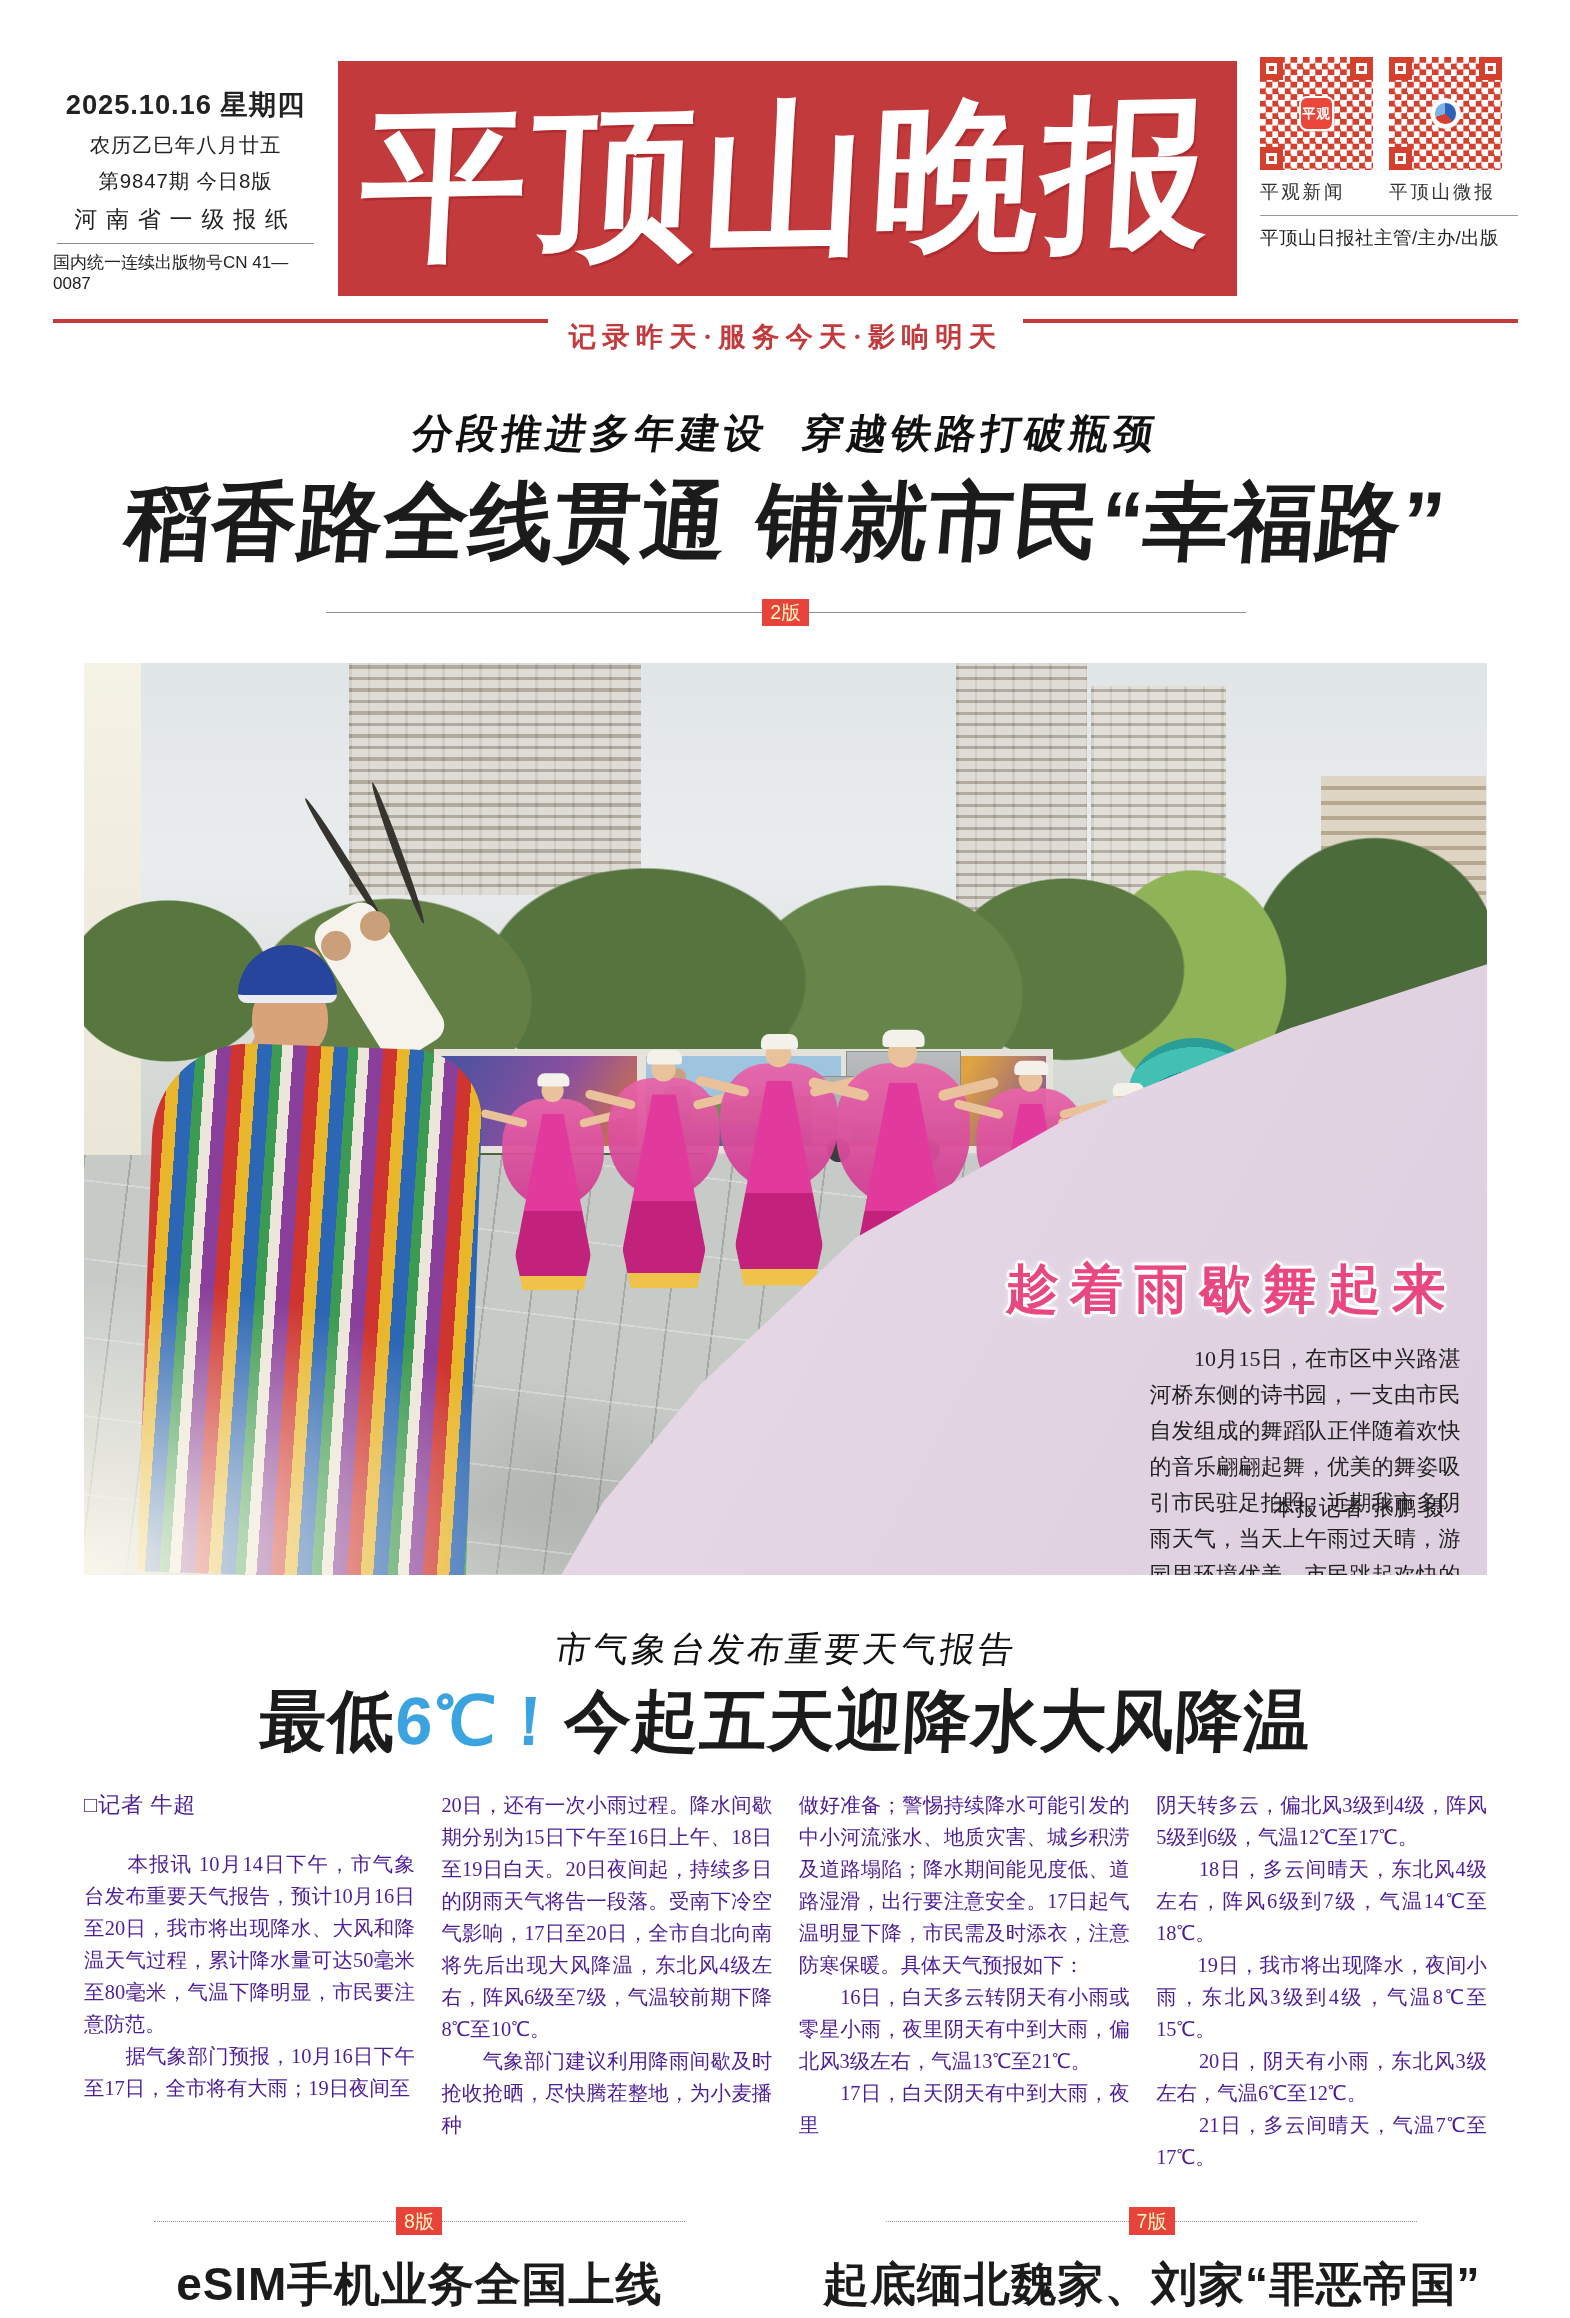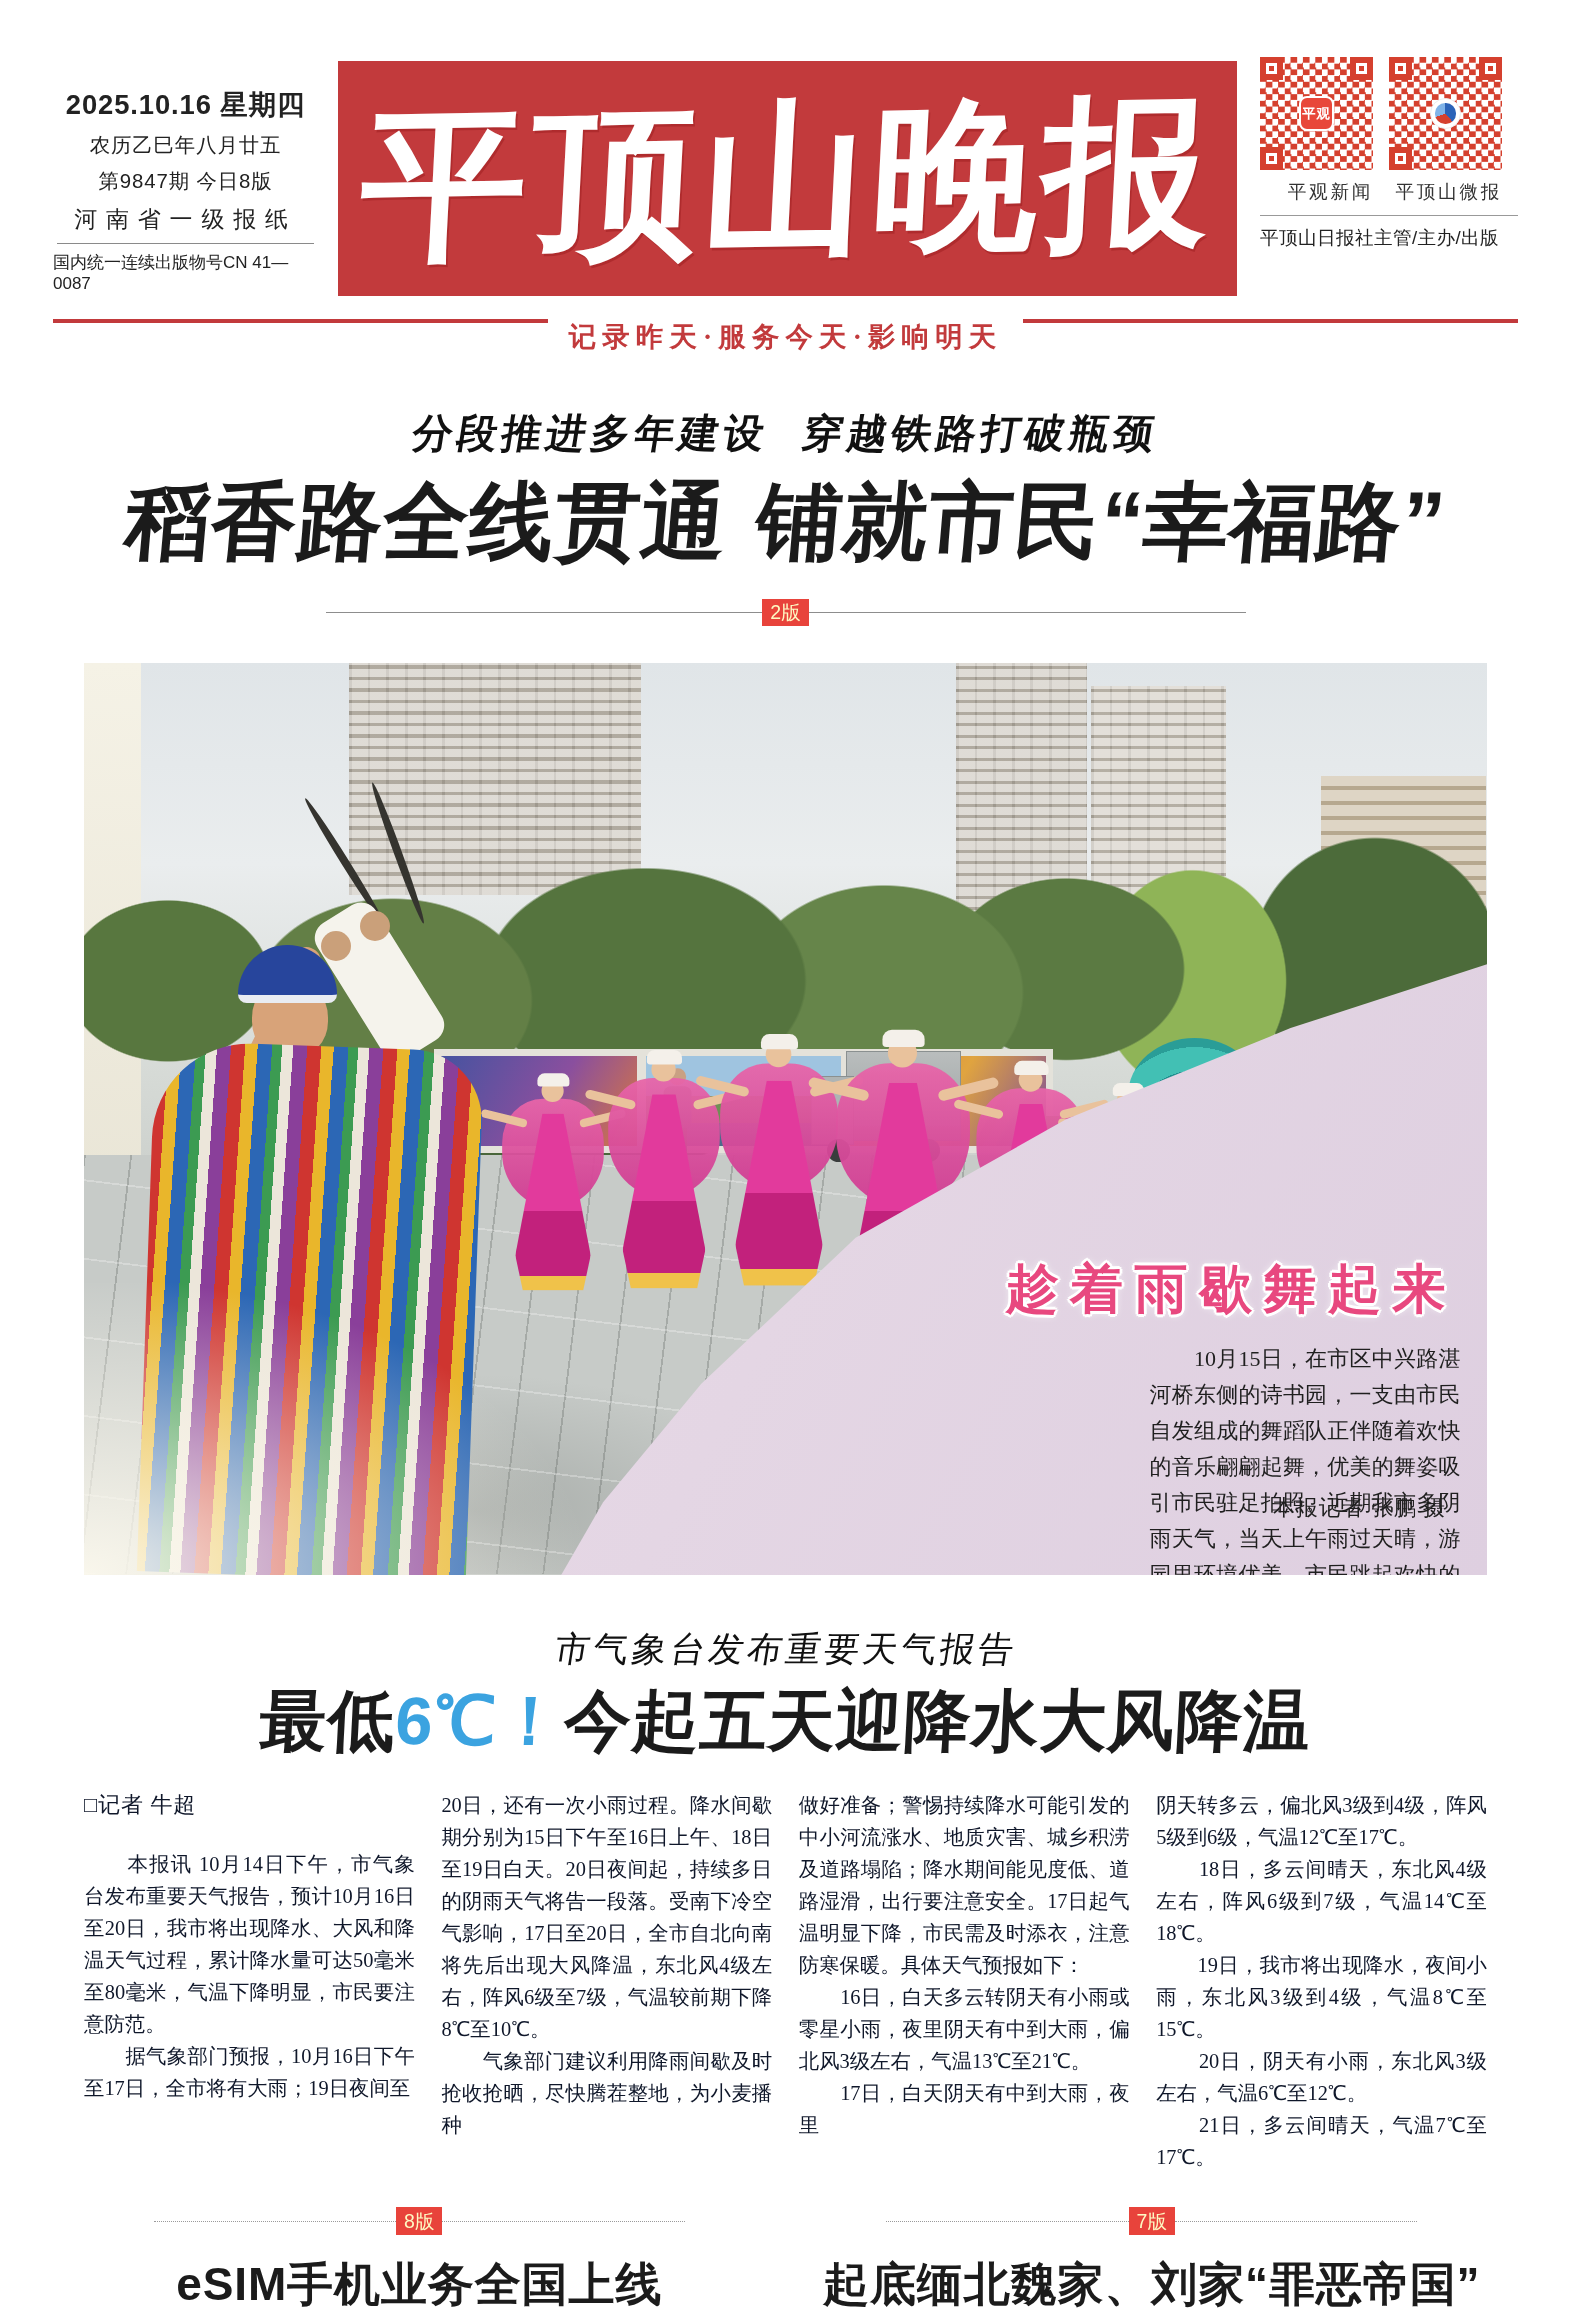--- a/index.html
+++ b/index.html
@@ -25,21 +25,21 @@
       repeating-conic-gradient(rgba(213,64,46,.85) 0% 25%, rgba(255,255,255,0) 0% 50%) 4.4px 2.7px/19.5px 19.5px,#fff;}
   .qr .m{position:absolute;width:23px;height:23px;border:6.2px solid #d5402e;background:#fff;box-sizing:border-box;}
   .qr .m::after{content:"";position:absolute;inset:2.7px;background:#d5402e;}
   .qr .m.tl{top:0;left:0}.qr .m.tr{top:0;right:0}.qr .m.bl{bottom:0;left:0}
   .qr .logo{position:absolute;inset:39px;background:#e8473a;border-radius:8px;border:2.7px solid #fff;
     color:#fff;font-size:13.3px;font-weight:bold;display:flex;align-items:center;justify-content:center;letter-spacing:0.9px;}
   .qr .logo2{position:absolute;inset:41px;background:#fff;border-radius:50%;border:1.8px solid #eee;}
   .qr .logo2::after{content:"";position:absolute;inset:4.4px;border-radius:50%;
     background:conic-gradient(#2a63b8 0 140deg,#d5402e 140deg 250deg,#7fb3e8 250deg 360deg);}
   .qr-labels{display:flex;gap:16px;margin-top:8.8px;}
-  .qr-label{width:113px;text-align:right;font-size:18.6px;letter-spacing:2.7px;color:#333;font-family:Liberation Mono, monospace;}
+  .qr-label{width:113px;text-align:left;font-size:18.6px;letter-spacing:2.7px;color:#333;font-family:Liberation Mono, monospace;}
   .side-sep{height:0.9px;background:#999;margin:10.6px 0 8.8px 0;}
   .publisher{font-size:18.6px;color:#222;letter-spacing:0.4px;}
 
   
   .slogan-row{display:flex;align-items:flex-start;margin:23px 53px 0 53px;font-family:Liberation Serif, serif;}
   .slogan-row .bar{flex:1;height:4.4px;background:#c23a3c;}
   .slogan{color:#c23a3c;font-size:27.4px;font-weight:bold;letter-spacing:6.2px;padding:0 21px;white-space:nowrap;}
 
   
   .lead{margin-top:51px;text-align:center;}
@@ -134,21 +134,21 @@
   .photo-credit{right:41px;top:830px;font-family:"Liberation Serif", serif;font-size:22px;color:#1f1f1f;letter-spacing:0.9px;}
 
   
   .weather{margin-top:51px;text-align:center;}
   .weather-kicker{display:inline-block;font-family:"Liberation Serif", serif;font-size:35px;color:#111;
      letter-spacing:3.5px;transform:skewX(-9deg);}
   .weather-headline{margin-top:8.8px;font-size:67px;font-weight:900;color:#1b1b1b;letter-spacing:0.9px;
      transform:skewX(-3deg);line-height:1.15;}
   .weather-headline .temp{color:#3ba3e0;}
   .columns{display:flex;gap:26.5px;margin:30px 84px 0 84px;text-align:left;}
-  .col{flex:1;font-family:"Liberation Serif", serif;font-size:20.4px;line-height:32px;color:#0f172a;text-align:justify;}
+  .col{flex:1;font-family:"Liberation Serif", serif;font-size:20.4px;line-height:32px;color:#4c1d95;text-align:justify;}
   .col p{margin:0;}
   .byline{font-size:22px;margin:0 0 26.5px 0 !important;letter-spacing:0.9px;}
 
   
   .teasers{display:flex;margin:34px 53px 0 53px;}
   .teaser{flex:1;text-align:center;}
   .dot-rule{display:flex;align-items:center;justify-content:center;margin:0 auto;width:531px;}
   .dot-rule .dots{flex:1;border-top:1.8px dotted #9a9a9a;height:0;}
   .teaser-headline{margin-top:19.5px;font-size:46px;font-weight:800;color:#1b1b1b;letter-spacing:0.9px;}
 </style>

